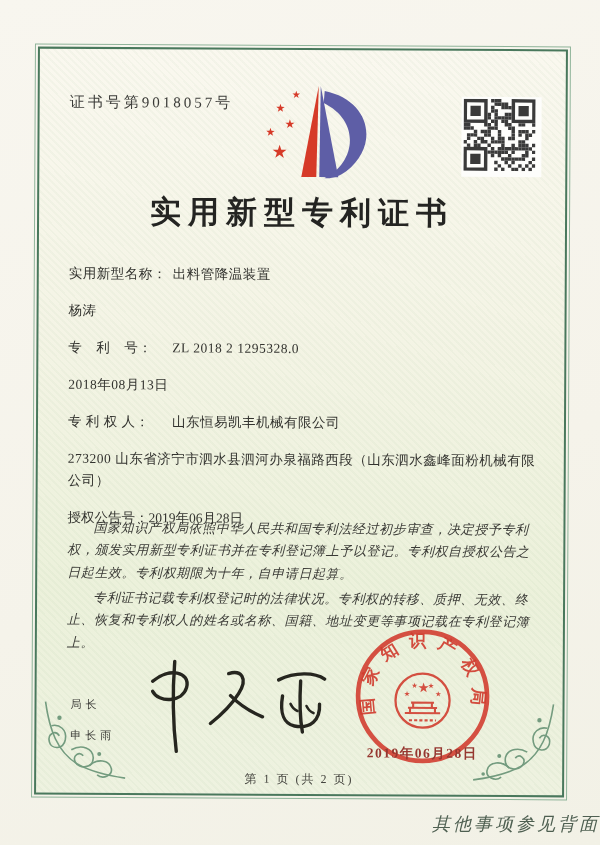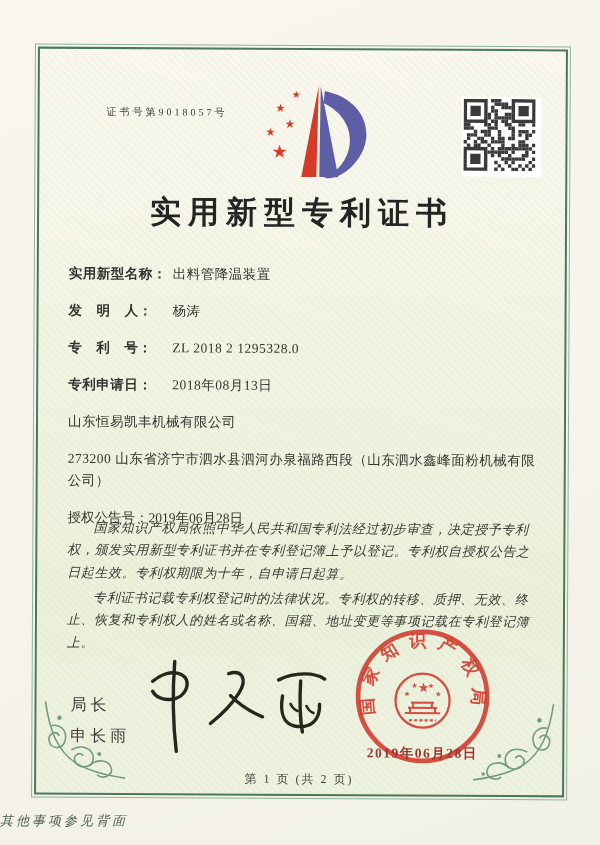--- a/index.html
+++ b/index.html
@@ -7,46 +7,46 @@
        font-family:"Liberation Serif","DejaVu Serif",serif;
        background:#f6f4ec;}
   .page{position:absolute;inset:0;background:linear-gradient(160deg,#f8f6ef 0%,#f5f3ea 60%,#f2f1e6 100%);}
   .frame{position:absolute;left:36px;top:48px;width:530px;height:748px;
          border:2px solid #49785c;outline:1px solid #8fb49a;outline-offset:2px;
          transform:rotate(0.3deg);
          background:
            repeating-linear-gradient(45deg,rgba(120,165,115,0.05) 0 2px,rgba(0,0,0,0) 2px 5px),
            linear-gradient(180deg,#faf8ef 0%,#f4f4e5 38%,#ecf1db 72%,#eef2e0 100%);
          box-sizing:border-box;}
-  .cert-no{position:absolute;left:30px;top:56px;font-size:10px;letter-spacing:3px;color:#3b3b38;margin-left:37px;}
+  .cert-no{position:absolute;left:30px;top:44px;font-size:15px;letter-spacing:3px;color:#3b3b38;}
   .logo{position:absolute;left:50%;top:26px;transform:translateX(-50%);}
   .qr{position:absolute;right:24px;top:46px;width:76px;height:76px;background:#fdfdfb;padding:2px;}
   .title{position:absolute;left:0;right:0;top:142px;text-align:center;
          font-size:31px;font-weight:bold;letter-spacing:7px;color:#242422;}
   .fields{position:absolute;left:30px;right:28px;top:214px;font-size:13.5px;color:#33332f;}
   .field-row{display:flex;margin-bottom:15px;line-height:22px;letter-spacing:0.5px;}
-  .field-label{flex:0 0 104px;white-space:nowrap;font-weight:bold;}
+  .field-label{flex:0 0 104px;white-space:nowrap;}
   .field-value{flex:1;}
   .grant-row{display:flex;justify-content:space-between;margin-top:1px;line-height:22px;}
   .paragraphs{position:absolute;left:30px;right:28px;top:468px;
               font-size:13px;font-style:italic;color:#3a3a36;line-height:1.72;letter-spacing:0.6px;}
   .paragraphs p{margin:0 0 3px 0;text-indent:2em;}
-  .signer{position:absolute;left:34px;top:640px;font-size:16px;letter-spacing:4px;
+  .signer{position:absolute;left:34px;top:640px;font-size:11px;letter-spacing:4px;
           color:#3c3c38;line-height:31px;}
   .signature{position:absolute;left:96px;top:598px;}
   .seal{position:absolute;left:308px;top:573px;opacity:0.92;}
   .seal-date{position:absolute;left:296px;top:694px;width:180px;text-align:center;
              font-size:13.5px;letter-spacing:1.5px;color:#963730;font-weight:bold;}
   .page-no{position:absolute;left:0;right:0;bottom:6px;text-align:center;
            font-size:12px;letter-spacing:2px;color:#45453f;}
   .flourish{position:absolute;bottom:5px;}
   .fl-right{right:5px;}
   .fl-left{left:5px;transform:scaleX(-1);}
-  .back-note{position:absolute;left:0;right:0;top:812px;text-align:left;
-             font-size:13px;font-style:italic;letter-spacing:3px;color:#4e5f51;}
+  .back-note{position:absolute;left:0;right:0;top:812px;text-align:right;
+             font-size:18px;font-style:italic;letter-spacing:3px;color:#4e5f51;}
 </style>
 </head>
 <body>
 
 <div class="page">
 
   <div class="frame">
 
     <div class="cert-no">证书号第9018057号</div>
 
@@ -223,32 +223,31 @@
     </div>
 
     <div class="title">实用新型专利证书</div>
 
     <div class="fields">
       <div class="field-row">
         <span class="field-label">实用新型名称：</span>
         <span class="field-value">出料管降温装置</span>
       </div>
       <div class="field-row">
-        <span class="field-label">发　明　人：</span>
         <span class="field-value">杨涛</span>
       </div>
       <div class="field-row">
         <span class="field-label">专　利　号：</span>
         <span class="field-value">ZL 2018 2 1295328.0</span>
       </div>
       <div class="field-row">
-        <span class="field-label">专利申请日：</span>
         <span class="field-value">2018年08月13日</span>
       </div>
       <div class="field-row">
+        <span class="field-label">专 利 权 人：</span>
         <span class="field-value">山东恒易凯丰机械有限公司</span>
       </div>
       <div class="field-row">
         <span class="field-value">273200 山东省济宁市泗水县泗河办泉福路西段（山东泗水鑫峰面粉机械有限公司）</span>
       </div>
       <div class="grant-row">
         <span>
           <span>授权公告号：</span><span>2019年06月28日</span>
         </span>
       </div>

